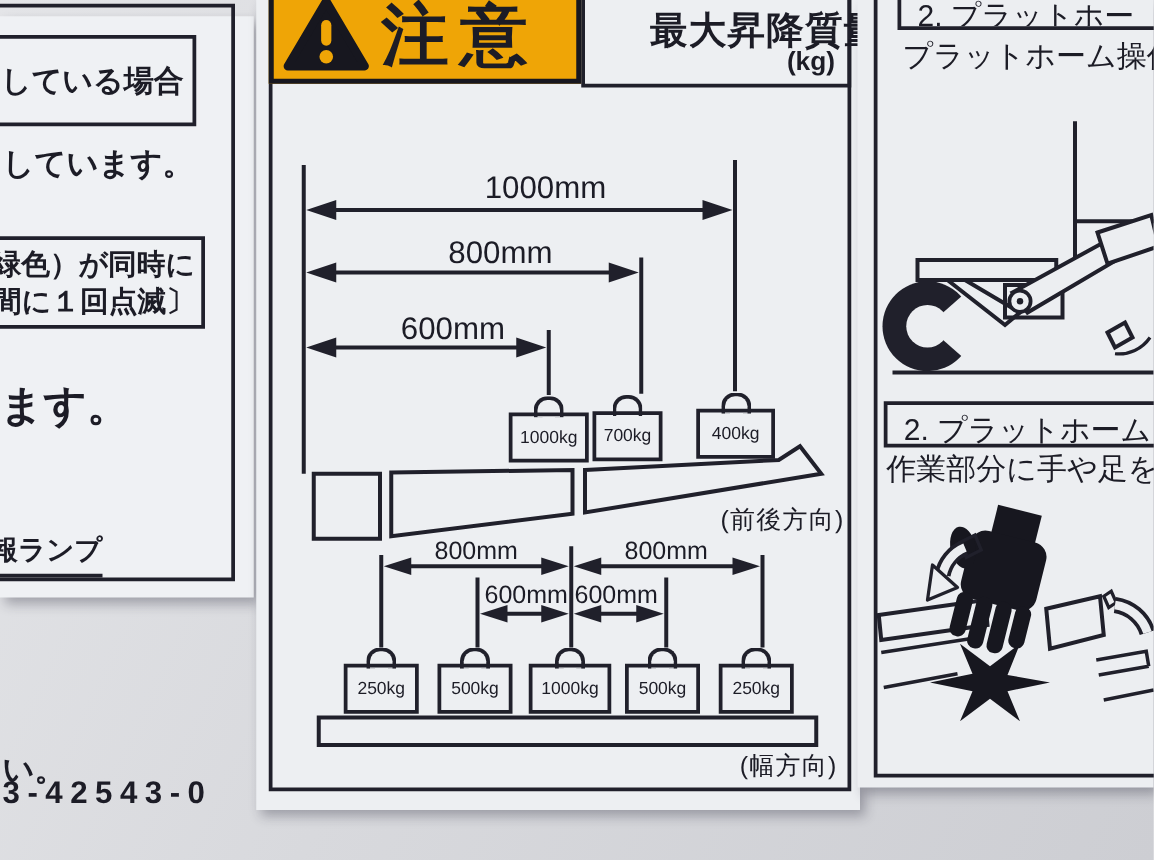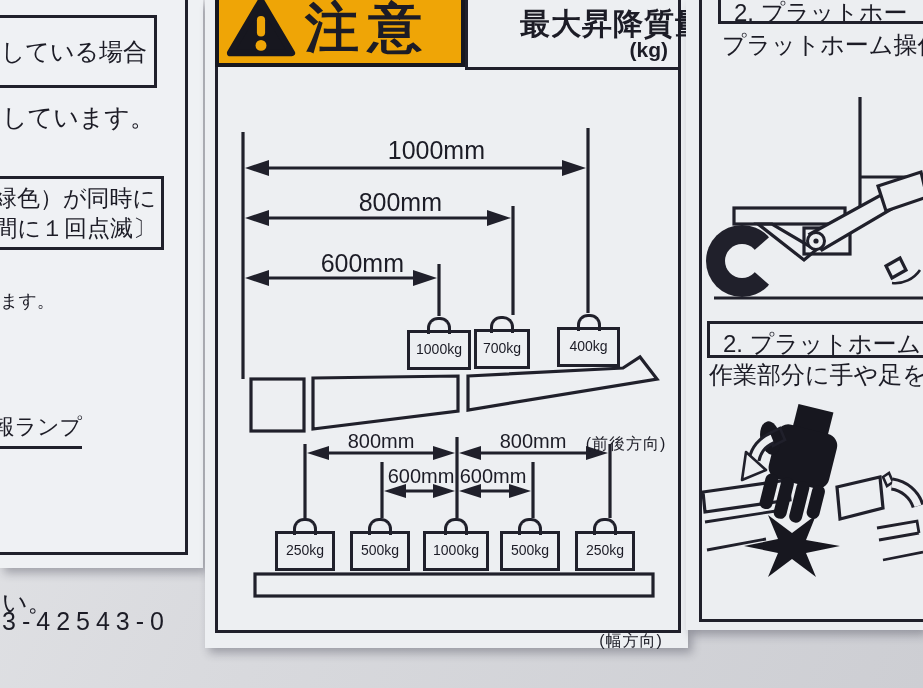--- a/index.html
+++ b/index.html
@@ -4,46 +4,46 @@
 <style>
   html,body{margin:0;padding:0;}
   body{font-family:"Liberation Sans","DejaVu Sans",sans-serif;color:#1c1c26;}
   .photo{position:relative;width:923px;height:688px;overflow:hidden;
          background:linear-gradient(115deg,#e4e5e8 0%,#d8d9dd 45%,#cdced3 100%);}
   .panel{position:absolute;background:#edeff2;box-shadow:4px 5px 9px rgba(35,35,55,.33);}
   .frame{position:absolute;border:3.2px solid #20202b;pointer-events:none;}
   .abs{position:absolute;}
   .nowrap{white-space:nowrap;}
   
-  .left-panel{left:0;top:0;width:203px;height:568px;background:#eff1f4;}
+  .left-panel{left:0;top:13px;width:203px;height:465px;background:#eff1f4;font-weight:bold;}
   .lp-frame{left:-10px;top:-10px;right:15px;bottom:13px;}
   .lp-box{position:absolute;border:3px solid #20202b;}
   .lp-box1{left:-12px;top:15px;width:169px;height:73px;display:flex;align-items:center;justify-content:flex-end;padding-right:7px;box-sizing:border-box;font-size:24px;}
   .lp-line1{left:2px;top:101px;font-size:25px;}
   .lp-box2{left:-42px;top:176px;width:206px;height:74px;display:flex;flex-direction:column;align-items:flex-end;justify-content:center;padding-right:5px;box-sizing:border-box;font-size:23px;line-height:30px;}
-  .lp-line2{left:0;top:289px;font-size:18px;}
+  .lp-line2{left:0;top:289px;font-size:34px;}
   .lp-lamp{left:-20px;top:412px;width:102px;font-size:22px;text-align:right;padding-bottom:4px;border-bottom:3px solid #20202b;}
   .lp-line3{left:2px;top:586px;font-size:25px;}
   .lp-part{left:2px;top:607px;font-size:25px;letter-spacing:6px;}
   
   .center-panel{left:205px;top:0;width:483px;height:648px;}
   .cp-frame{left:10px;top:-10px;right:7px;bottom:15px;}
   .caution-head{position:absolute;left:10px;top:-9px;width:250px;height:76px;background:#efa506;border:4px solid #17171f;box-sizing:border-box;display:flex;align-items:center;}
   .caution-title{font-size:54px;font-weight:bold;letter-spacing:9px;margin-left:8px;margin-top:-2px;}
   .capacity-box{position:absolute;left:260px;top:-9px;width:216px;height:79px;border:3.4px solid #20202b;box-sizing:border-box;padding:10px 8px 0 8px;}
   .cap-label{font-size:30px;font-weight:bold;letter-spacing:1px;margin-left:44px;}
   .cap-unit{position:absolute;right:10px;top:44px;font-size:21px;font-weight:bold;text-align:center;}
   .gate-box{position:absolute;left:22px;top:83px;width:445px;height:44px;border:3px solid #20202b;box-sizing:border-box;display:flex;align-items:center;justify-content:center;font-size:26px;letter-spacing:1px;}
   .diagram-svg{position:absolute;left:0;top:0;width:483px;height:648px;}
   .ln{stroke:#20202b;stroke-width:3.2;fill:none;}
   .lnf{stroke:#20202b;stroke-width:3.2;fill:none;stroke-linejoin:miter;}
   .hd{fill:#20202b;stroke:none;}
   .dim{position:absolute;text-align:right;font-size:25px;}
   .dim-s{position:absolute;text-align:center;font-size:20px;}
-  .axis{position:absolute;font-size:16px;letter-spacing:1px;margin-top:32px;}
+  .axis{position:absolute;font-size:20px;letter-spacing:1px;}
   .weight{position:absolute;border:3.2px solid #20202b;box-sizing:border-box;height:40px;text-align:center;font-size:14px;line-height:33px;}
   .weight::before{content:"";position:absolute;top:-16px;left:50%;transform:translateX(-50%);width:18px;height:14px;border:3.2px solid #20202b;border-bottom:none;border-radius:11px 11px 0 0;}
   
   .right-panel{left:686px;top:0;width:237px;height:630px;background:#eceef1;}
   .rp-frame{left:13px;top:-10px;right:-8px;bottom:8px;}
   .rp-head{position:absolute;border:3.2px solid #20202b;box-sizing:border-box;width:255px;overflow:hidden;white-space:nowrap;}
   .rp-head1{left:32px;top:-16px;height:40px;padding:10px 0 0 13px;font-size:24px;}
   .rp-head2{left:21px;top:321px;height:37px;padding:4px 0 0 13px;font-size:24px;}
   .rp-para{position:absolute;font-size:24px;white-space:nowrap;}
   .rp-para1{left:36px;top:29px;}

